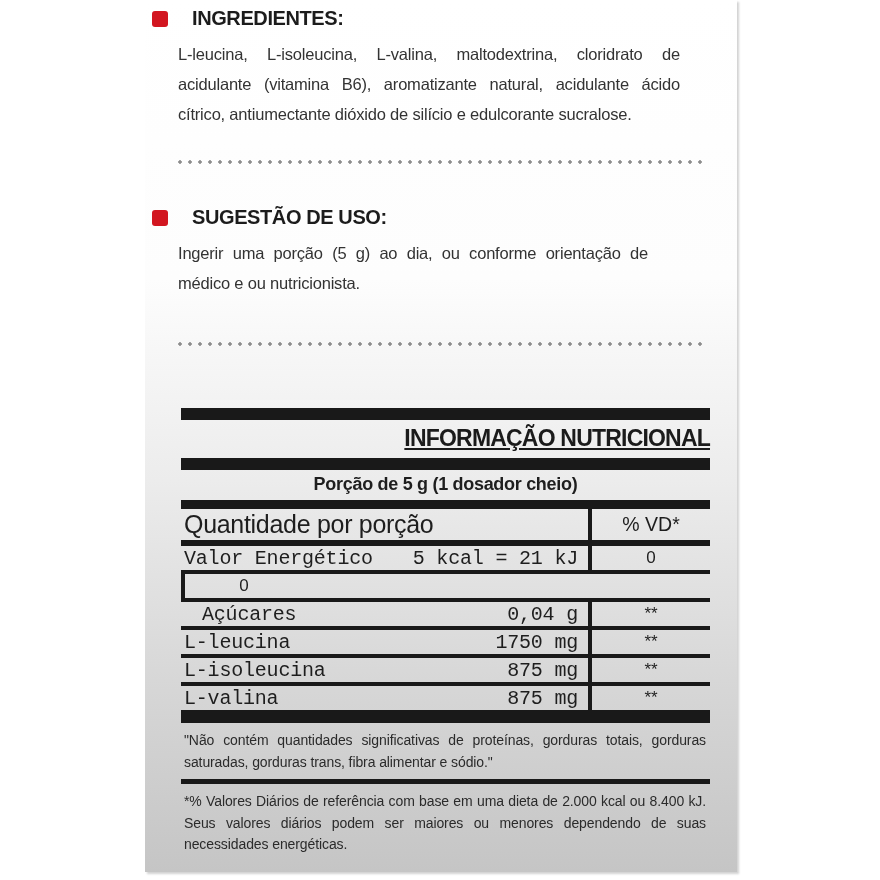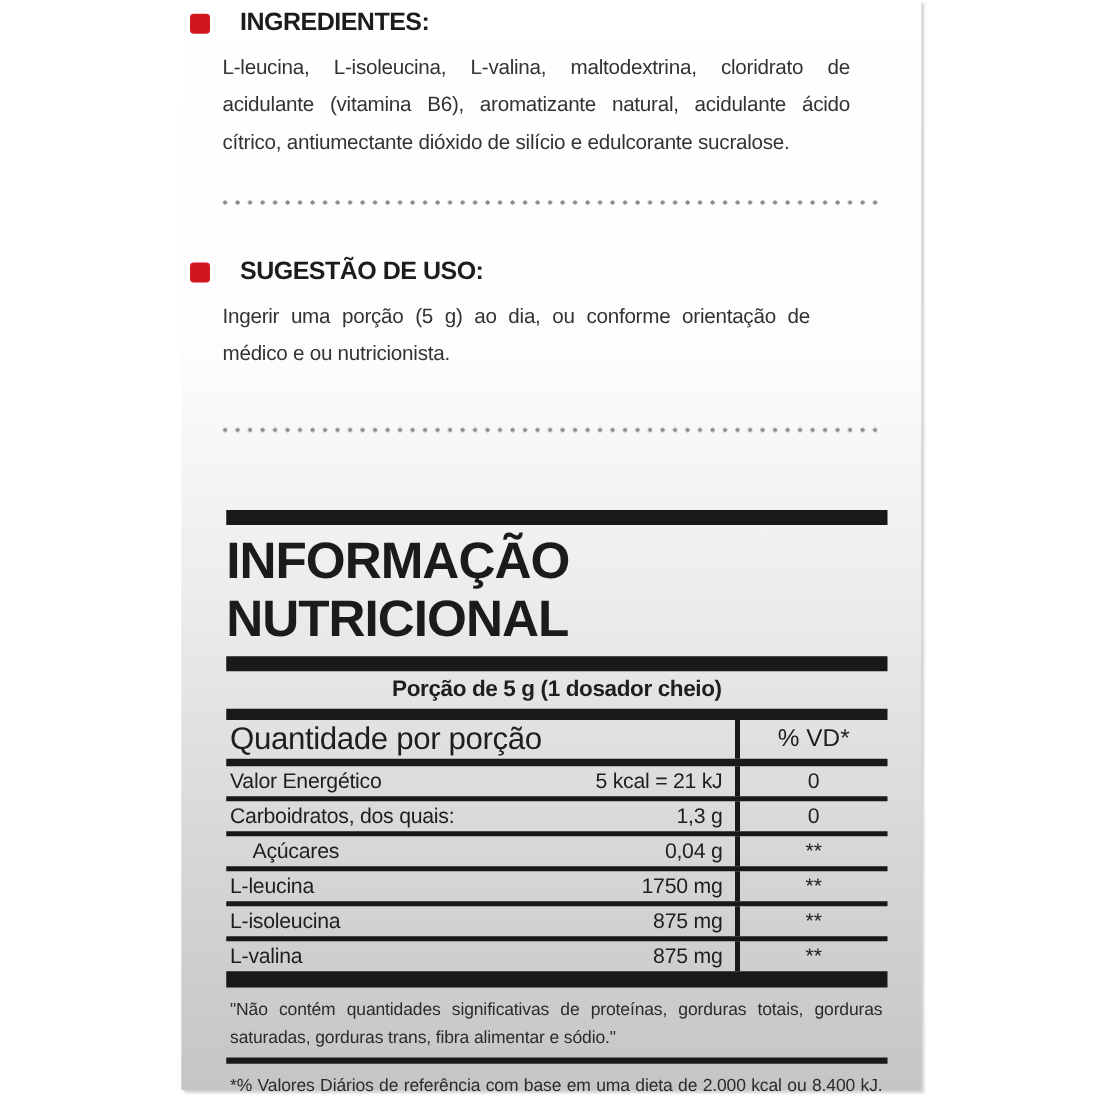--- a/index.html
+++ b/index.html
@@ -30,30 +30,30 @@
     background-size:10px 4px;
   }
   .dotted.d1 { margin-top:31px; }
   .sec-gap { margin-top:42px; }
   .dotted.d2 { margin-top:44px; }
   
   .nutri { margin:62px 27px 0 36px; width:529px; color:#1e1e1e; }
   .bar { background:#191919; width:100%; }
   .h12 { height:12px; } .h9 { height:9px; } .h13 { height:13px; }
   .nutri-title {
-    text-align:left; font-size:41px; font-weight:800; letter-spacing:-0.8px;
-    padding:5px 0 6px; color:#1b1b1b;
+    text-align:right; font-size:23px; font-weight:800; letter-spacing:-0.8px;
+    padding:5px 0 6px; color:#1b1b1b;text-decoration:underline;
   }
   .serving { text-align:center; font-weight:700; font-size:18px; letter-spacing:-0.3px; padding:4px 0 5px; }
   .thead-row { display:flex; border-bottom:6px solid #191919; height:37px; }
   .th-left { flex:1; display:flex; align-items:center; padding-left:3px; font-size:25px; letter-spacing:-0.3px; }
   .th-vd { width:122px; border-left:4px solid #191919; display:flex; align-items:center; justify-content:center; font-size:19.5px;margin-left:41px; }
   .rows .row { display:flex; border-bottom:4px solid #191919; height:28px; }
   .rows .row:last-child { border-bottom:none; height:24px; }
-  .cell-left { flex:1; display:flex; justify-content:space-between; align-items:center; padding:0 10px 0 3px; font-size:17px; letter-spacing:-0.2px; }
+  .cell-left { flex:1; display:flex; justify-content:space-between; align-items:center; padding:0 10px 0 3px; font-size:20px; letter-spacing:-0.2px;font-family:Liberation Mono, monospace; }
   .cell-left .name.indent { padding-left:18px; }
   .cell-vd { width:122px; border-left:4px solid #191919; display:flex; align-items:center; justify-content:center; font-size:17px; }
   .fn { margin:7px 4px 0 3px; font-size:14px; line-height:21.5px; text-align:justify; letter-spacing:-0.1px; color:#2b2b2b; }
   .rule { height:5px; background:#191919; margin-top:6px; }
 </style>
 </head>
 <body>
 
 <div class="canvas">
   <div class="label">
@@ -94,24 +94,20 @@
 
           <div class="row">
             <div class="cell-left">
               <span class="name">Valor Energético</span>
               <span class="amount">5 kcal = 21 kJ</span>
             </div>
             <div class="cell-vd">0</div>
           </div>
 
           <div class="row">
-            <div class="cell-left">
-              <span class="name">Carboidratos, dos quais:</span>
-              <span class="amount">1,3 g</span>
-            </div>
             <div class="cell-vd">0</div>
           </div>
 
           <div class="row">
             <div class="cell-left">
               <span class="name indent">Açúcares</span>
               <span class="amount">0,04 g</span>
             </div>
             <div class="cell-vd">**</div>
           </div>

